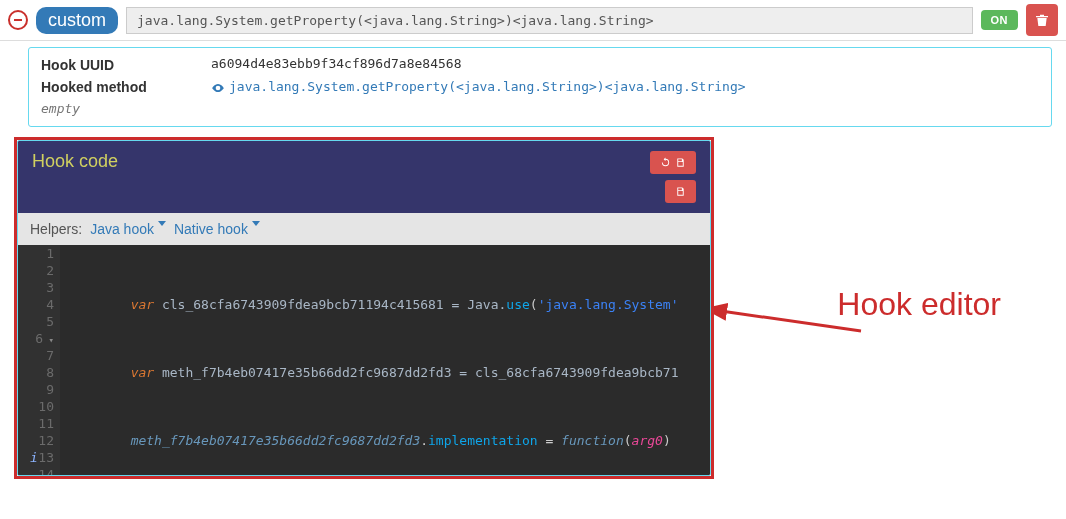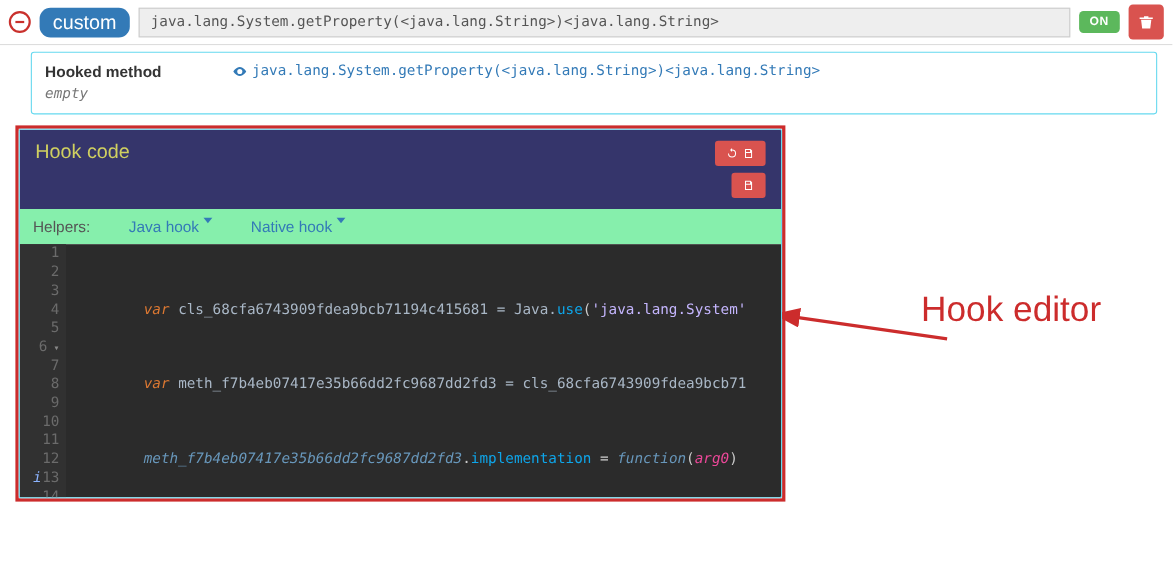--- a/index.html
+++ b/index.html
@@ -25,35 +25,35 @@
   .col-left { width: 700px; border: 3px solid #cc2c2c; position: relative; }
   .col-right { flex: 1; }
 
   .panel { border: 1px solid #66d9ef; border-radius: 2px; overflow: hidden; }
   .panel-hd { background: #35356b; color: #d0d060; display: flex; align-items: flex-start; padding: 10px 14px; }
   .panel-hd .title { flex: 1; font-size: 18px; font-weight: 400; }
   .panel-hd .hd-actions { display: flex; flex-direction: column; gap: 6px; align-items: flex-end; }
   .red-btn { background: #d9534f; color: #fff; border-radius: 3px; padding: 6px 10px; font-size: 12px; display: inline-flex; align-items: center; gap: 4px; cursor: pointer; }
   .red-btn svg { width: 11px; height: 11px; fill: #fff; }
 
-  .helpers-bar { background: #86efac; padding: 8px 12px; display: flex; align-items: center; gap: 35px; font-size: 14px; }
+  .helpers-bar { background: #e5e5e5; padding: 8px 12px; display: flex; align-items: center; gap: 8px; font-size: 14px; }
   .helpers-bar .lbl { color: #555; }
   .dd { color: #337ab7; cursor: pointer; display: inline-flex; align-items: flex-start; gap: 4px; }
   .caret { width: 0; height: 0; border-left: 4px solid transparent; border-right: 4px solid transparent; border-top: 5px solid #337ab7; }
 
   .editor { background: #2b2b2b; display: flex; font-family: ui-monospace, Menlo, Consolas, monospace; font-size: 13px; line-height: 17px; height: 230px; }
   .gutter { background: #313131; color: #6b6b6b; text-align: right; padding: 0 6px; user-select: none; width: 42px; }
   .gutter .ln { height: 17px; }
   .gutter .info::before { content: "i"; font-style: italic; color: #8cb4ff; position: absolute; left: 6px; }
   .gutter .fold::after { content: " ▾"; color: #888; font-size: 9px; }
   .code-wrap { flex: 1; overflow-x: auto; overflow-y: hidden; position: relative; }
   .code { padding: 0 8px; white-space: pre; color: #ccc; }
   .code .ln { height: 17px; }
   .k-var { color: #dc7832; font-style: italic; }
-  .k-str { color: #c4b5fd; }
+  .k-str { color: #3b82f6; }
   .k-id { color: #a9b7c6; }
   .k-call { color: #0ea5e9; }
   .k-func { color: #6897bb; font-style: italic; }
   .k-arg { color: #ec4899; font-style: italic; }
 
   .msg-body { padding: 0; }
   .msg-row { padding: 8px 14px; border-bottom: 1px solid #e5e5e5; color: #555; font-size: 13px; }
   .msg-row:last-child { border-bottom: none; }
 
   .annot-arrow { position: absolute; top: 48%; right: -290px; width: 290px; display: flex; align-items: center; pointer-events: none; }
@@ -70,20 +70,24 @@
   <div class="method-input">java.lang.System.getProperty(&lt;java.lang.String&gt;)&lt;java.lang.String&gt;</div>
   <span class="switch-on">ON</span>
   <div class="trash-btn">
     <svg viewBox="0 0 24 24">
         <path d="M3 6h18v2H3V6zm2 3h14l-1.5 12h-11L5 9zm4-5h6v2H9V4z"></path>
       </svg>
   </div>
 </div>
 
 <div class="detail-box">
+  <div class="detail-row">
+    <div class="detail-label">Hook UUID</div>
+    <div class="detail-val">a6094d4e83ebb9f34cf896d7a8e84568</div>
+  </div>
   <div class="detail-row">
     <div class="detail-label">Hooked method</div>
     <div class="detail-val link">
       <svg class="eye-icon" viewBox="0 0 24 24" fill="#337ab7">
           <path d="M12 5C6 5 2 12 2 12s4 7 10 7 10-7 10-7-4-7-10-7zm0 11a4 4 0 110-8 4 4 0 010 8z"></path>
         </svg>
       <span>java.lang.System.getProperty(&lt;java.lang.String&gt;)&lt;java.lang.String&gt;</span>
     </div>
   </div>
   <div class="detail-row">

